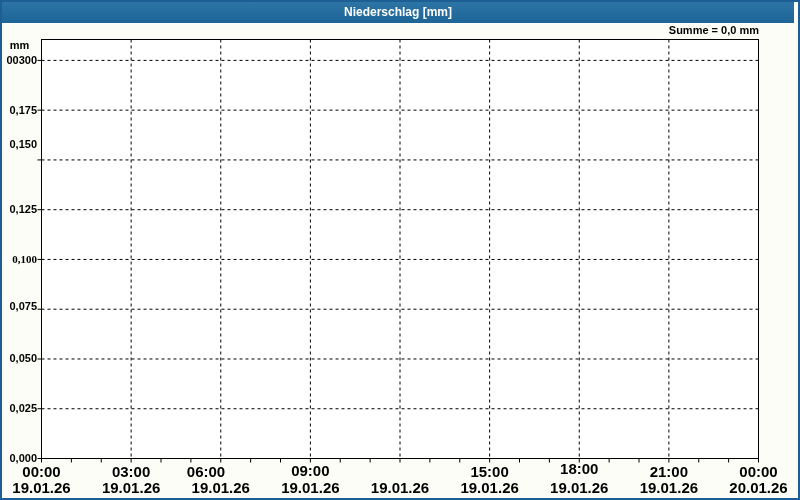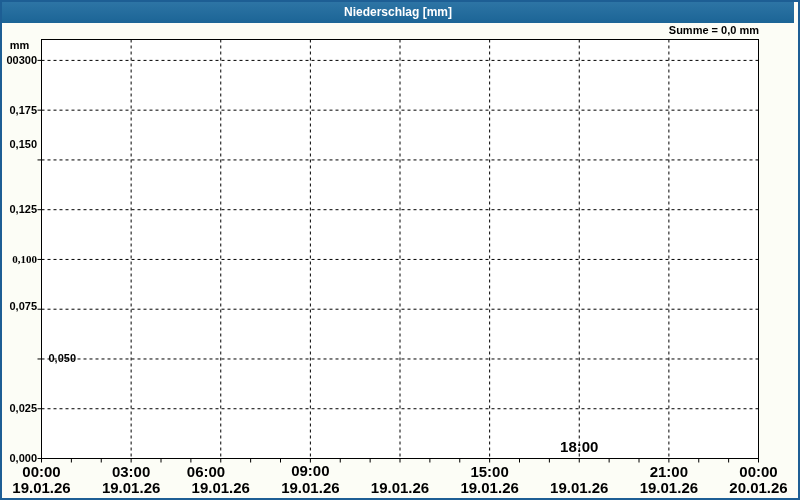--- a/index.html
+++ b/index.html
@@ -109,41 +109,41 @@
       <line x1="35.5" y1="307.2125890736342" x2="39.5" y2="307.2125890736342" stroke="#000000" stroke-width="1"></line>
       <line x1="35.5" y1="257.45011876484557" x2="39.5" y2="257.45011876484557" stroke="#000000" stroke-width="1"></line>
       <line x1="35.5" y1="207.68764845605702" x2="39.5" y2="207.68764845605702" stroke="#000000" stroke-width="1"></line>
       <line x1="35.5" y1="157.9251781472684" x2="39.5" y2="157.9251781472684" stroke="#000000" stroke-width="1"></line>
       <line x1="35.5" y1="108.16270783847983" x2="39.5" y2="108.16270783847983" stroke="#000000" stroke-width="1"></line>
       <line x1="35.5" y1="58.400237529691196" x2="39.5" y2="58.400237529691196" stroke="#000000" stroke-width="1"></line>
     </svg>
   <div id="ylabels">
       <div class="ylab" style="top: 450px;">0,000</div>
       <div class="ylab" style="top: 400.238px;">0,025</div>
-      <div class="ylab" style="top: 350.475px; padding-left: 39px;">0,050</div>
+      <div class="ylab" style="top: 350.475px;">0,050</div>
       <div class="ylab" style="top: 298px;">0,075</div>
       <div class="ylab" style="top: 250.95px; font-family: Liberation Serif, serif;">0,100</div>
       <div class="ylab" style="top: 201.188px;">0,125</div>
       <div class="ylab" style="top: 136px;">0,150</div>
       <div class="ylab" style="top: 101.663px;">0,175</div>
       <div class="ylab" style="top: 51.9002px;">00300</div>
     </div>
   <div id="xlabels">
       <div class="xlab" style="left: 7.5px; top: 462.5px;">00:00</div>
       <div class="xdate" style="left: 7.5px; top: 478.5px;">19.01.26</div>
       <div class="xlab" style="left: 97.125px; top: 462.5px;">03:00</div>
       <div class="xdate" style="left: 97.125px; top: 478.5px;">19.01.26</div>
       <div class="xlab" style="left: 172px; top: 462.5px;">06:00</div>
       <div class="xdate" style="left: 186.75px; top: 478.5px;">19.01.26</div>
       <div class="xlab" style="left: 276.375px; top: 462px;">09:00</div>
       <div class="xdate" style="left: 276.375px; top: 478.5px;">19.01.26</div>
       <div class="xlab" style="left: 366px; top: 462.5px; margin-top: 48px;">12:00</div>
       <div class="xdate" style="left: 366px; top: 478.5px;">19.01.26</div>
       <div class="xlab" style="left: 455.625px; top: 462.5px;">15:00</div>
       <div class="xdate" style="left: 455.625px; top: 478.5px;">19.01.26</div>
-      <div class="xlab" style="left: 545.25px; top: 438px;">18:00</div>
+      <div class="xlab" style="left: 545.25px; top: 460px;">18:00</div>
       <div class="xdate" style="left: 545.25px; top: 478.5px;">19.01.26</div>
       <div class="xlab" style="left: 634.875px; top: 462.5px;">21:00</div>
       <div class="xdate" style="left: 634.875px; top: 478.5px;">19.01.26</div>
       <div class="xlab" style="left: 724.5px; top: 462.5px;">00:00</div>
       <div class="xdate" style="left: 724.5px; top: 478.5px;">20.01.26</div>
     </div>
 </div>
 
 </body></html>

